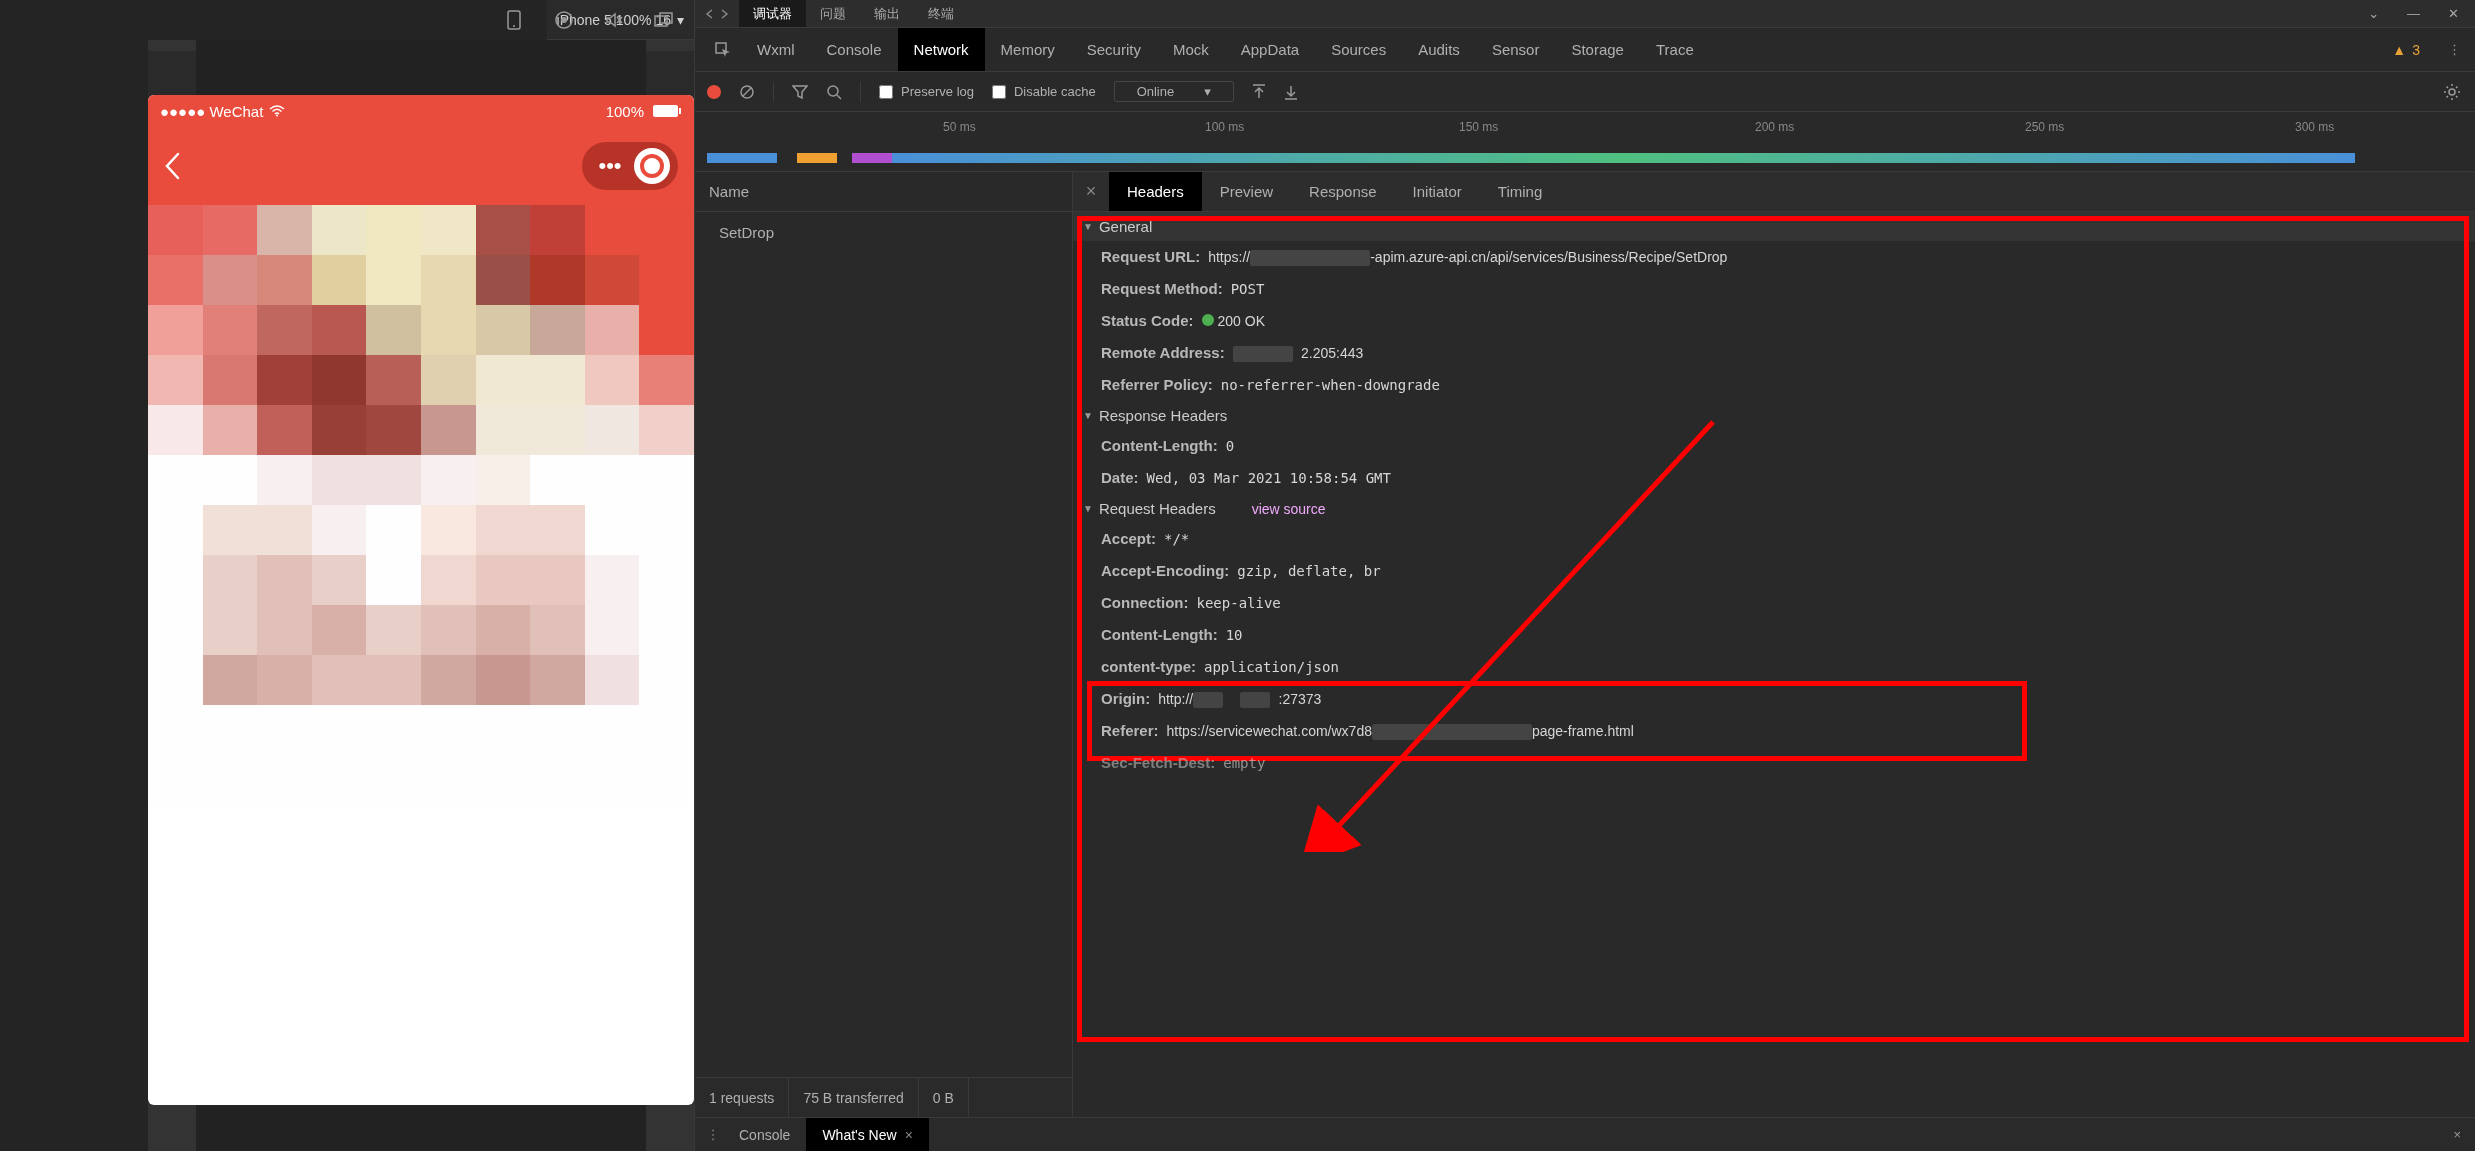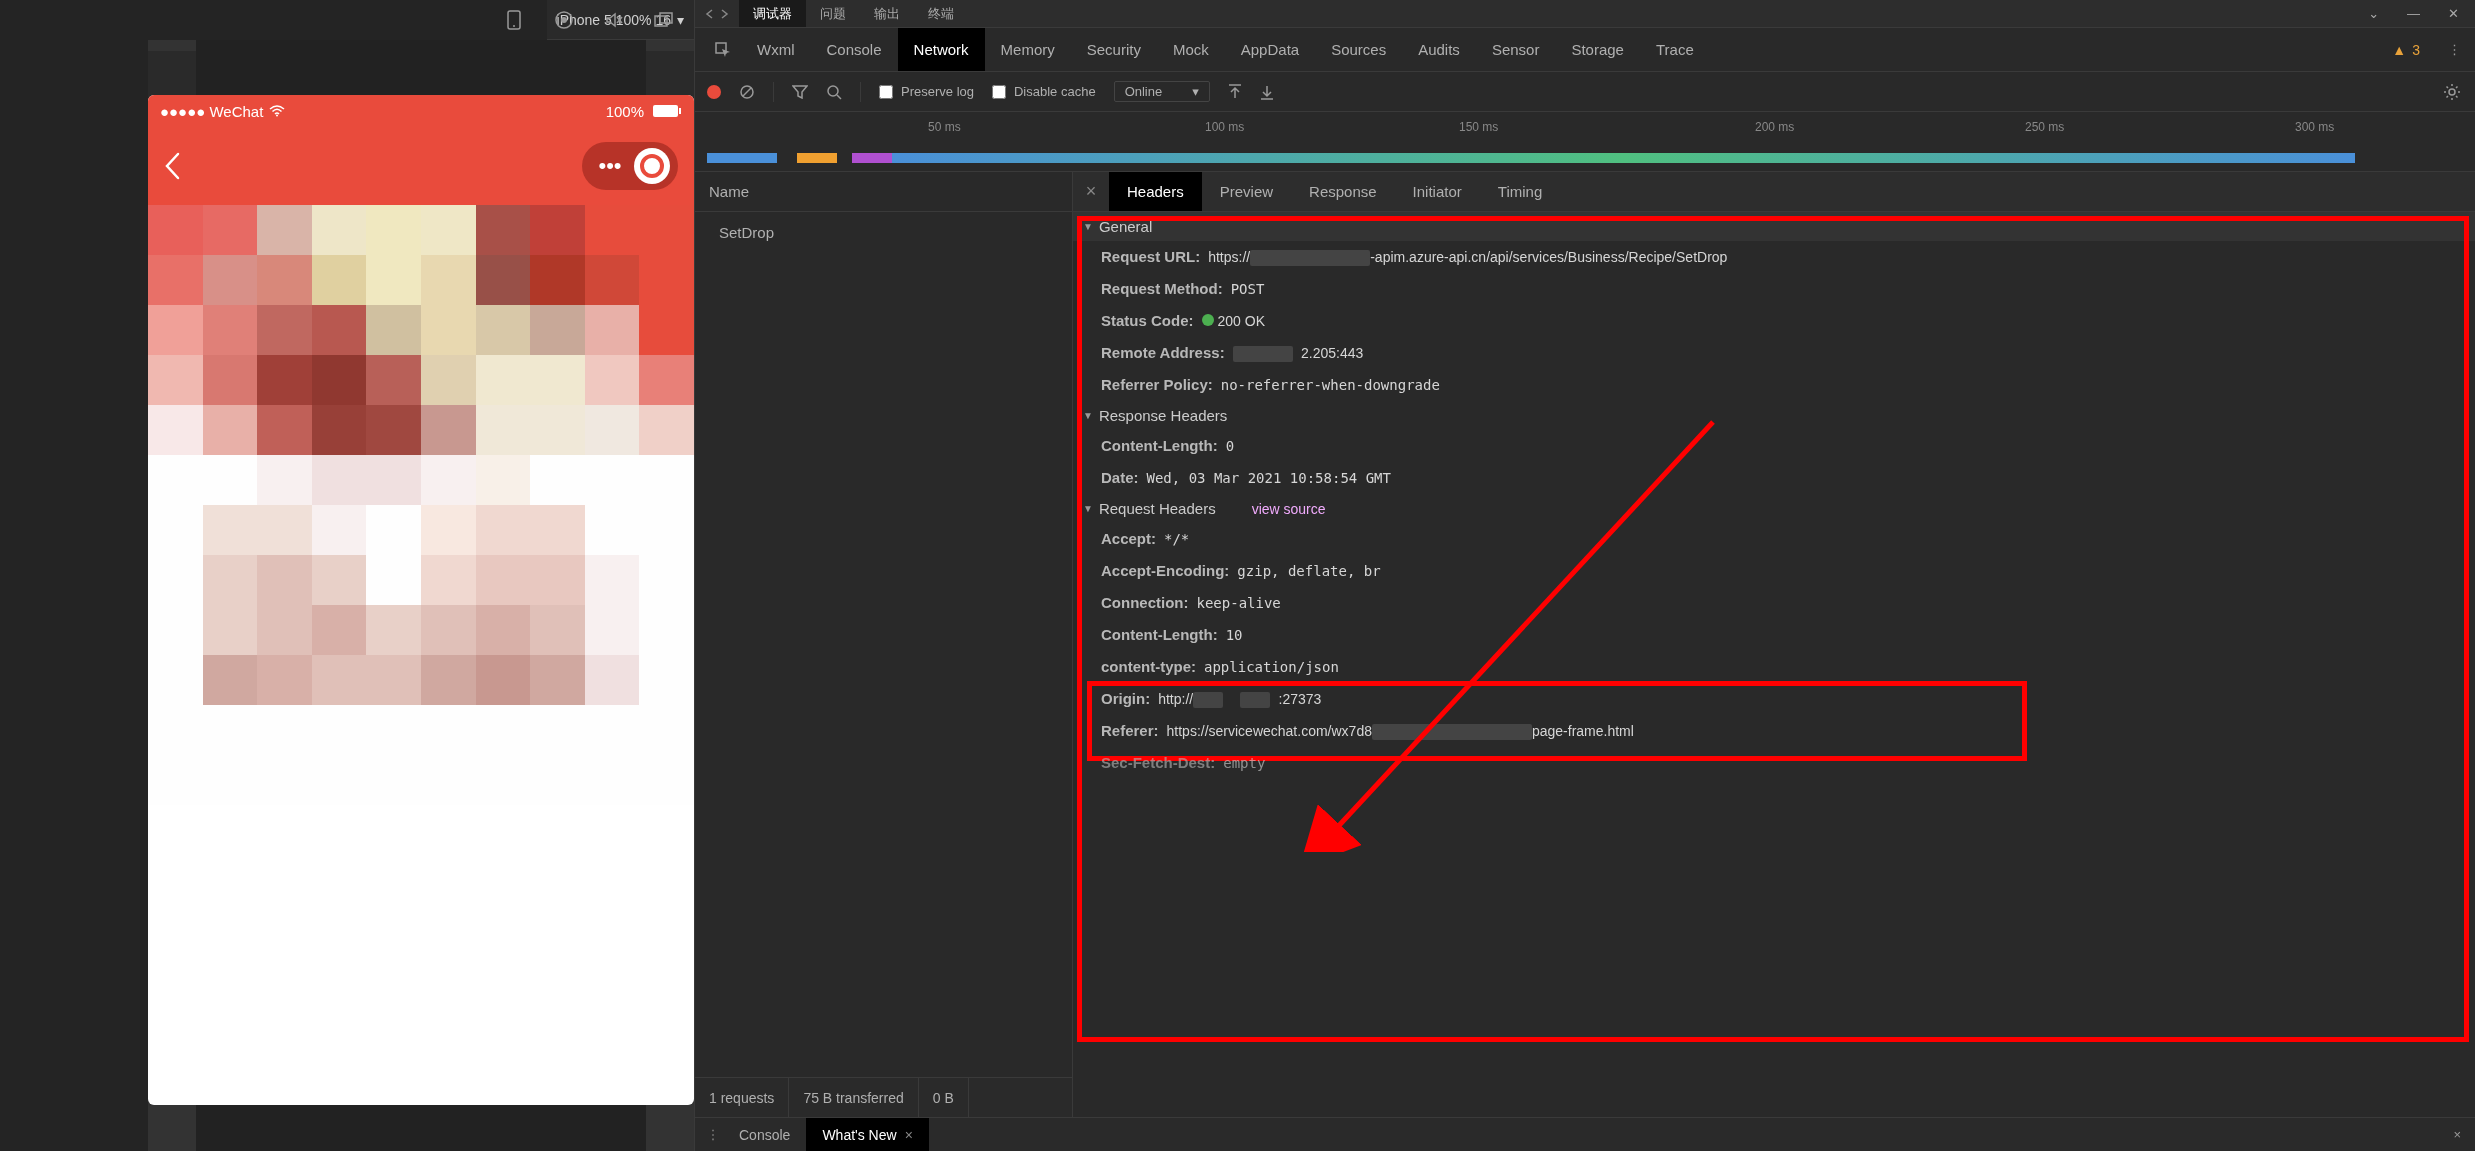--- a/index.html
+++ b/index.html
@@ -48,21 +48,21 @@
 .main-tabs .spacer { flex: 1; }
 .main-tabs .warn { display: flex; align-items: center; gap: 6px; color: #e8a23a; padding-right: 14px; font-size: 14px; }
 .main-tabs .more { padding: 0 14px; display: flex; align-items: center; color: #999; }
 
 .filter-bar { height: 40px; display: flex; align-items: center; background: #292929; border-bottom: 1px solid #3a3a3a; padding-left: 12px; gap: 18px; }
 .filter-bar .rec { width: 14px; height: 14px; border-radius: 50%; background: #e94b3c; }
 .filter-bar .ico { color: #999; }
 .filter-bar .sep { width: 1px; height: 20px; background: #3a3a3a; }
 .filter-bar .chk { display: flex; align-items: center; gap: 8px; color: #b0b0b0; }
 .filter-bar .chk input { width: 14px; height: 14px; accent-color: #555; }
-.filter-bar .select { display: flex; align-items: center; gap: 30px; color: #b0b0b0; border: 1px solid #444; padding: 2px 10px; border-radius: 2px; }
+.filter-bar .select { display: flex; align-items: center; gap: 30px; color: #b0b0b0; border: 1px solid #444; padding: 2px 22px; border-radius: 2px; }
 .filter-bar .spacer { flex: 1; }
 .filter-bar .gear { padding-right: 14px; color: #999; }
 
 .timeline { height: 60px; background: #292929; border-bottom: 1px solid #3a3a3a; position: relative; }
 .timeline .tick { position: absolute; top: 8px; color: #888; font-size: 12px; }
 .timeline .bars { position: absolute; bottom: 8px; left: 12px; right: 120px; height: 10px; display: flex; }
 .timeline .bar-seg { height: 100%; }
 
 .content-area { flex: 1; display: flex; background: #292929; overflow: hidden; }
 .request-list { width: 378px; border-right: 1px solid #3a3a3a; display: flex; flex-direction: column; }
@@ -422,21 +422,21 @@
       <div class="spacer"></div>
       <div class="gear">
         <svg width="18" height="18" viewBox="0 0 18 18">
             <circle cx="9" cy="9" r="3" fill="none" stroke="#999" stroke-width="1.5"></circle>
             <path d="M9 1 L9 3 M9 15 L9 17 M1 9 L3 9 M15 9 L17 9 M3.5 3.5 L5 5 M13 13 L14.5 14.5 M3.5 14.5 L5 13 M13 5 L14.5 3.5" stroke="#999" stroke-width="1.5"></path>
           </svg>
       </div>
     </div>
 
     <div class="timeline">
-      <div class="tick" style="left:233px">50 ms</div>
+      <div class="tick" style="left:248px">50 ms</div>
       <div class="tick" style="left:510px">100 ms</div>
       <div class="tick" style="left:764px">150 ms</div>
       <div class="tick" style="left:1060px">200 ms</div>
       <div class="tick" style="left:1330px">250 ms</div>
       <div class="tick" style="left:1600px">300 ms</div>
       <div class="bars">
         <div class="bar-seg" style="flex:0 0 70px;background:#4a90d9"></div>
         <div class="bar-seg" style="flex:0 0 20px;background:transparent"></div>
         <div class="bar-seg" style="flex:0 0 40px;background:#f0a030"></div>
         <div class="bar-seg" style="flex:0 0 15px;background:transparent"></div>

